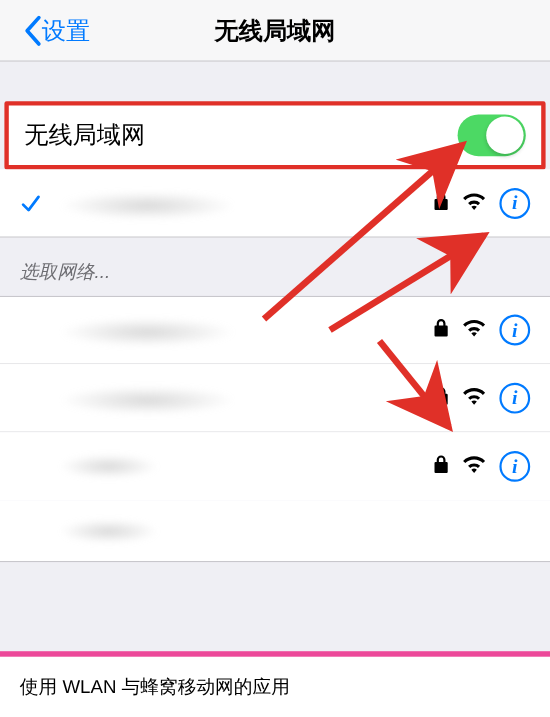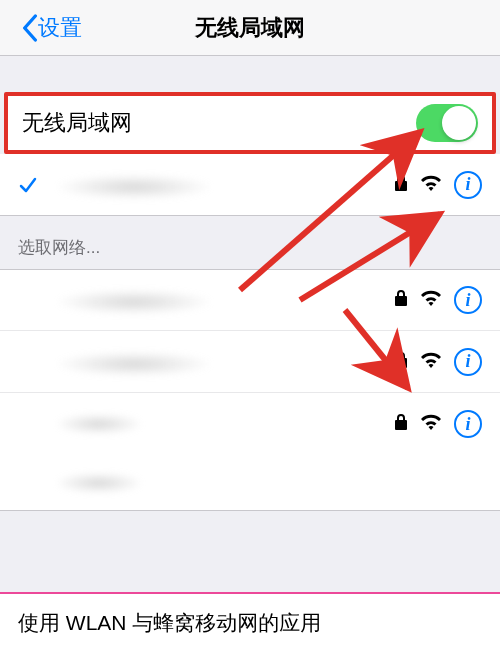--- a/index.html
+++ b/index.html
@@ -112,45 +112,46 @@
       color: #007aff;
       font-family: Georgia, serif;
       font-style: italic;
       font-weight: bold;
       font-size: 18px;
     }
     .section-header {
       padding: 20px 18px 10px;
       font-size: 17px;
       color: #6d6d72;
+      font-style: italic;
     }
     .network-list .cell {
       border-top: none;
       border-bottom: 1px solid #e8e8ea;
       min-height: 62px;
       padding-left: 54px;
     }
     .network-list .cell:first-child { border-top: 1px solid #c8c7cc; }
     .network-list .no-border { border-bottom: none; }
     .extra-blur-row {
       background: #fff;
       border-bottom: 1px solid #c8c7cc;
       min-height: 56px;
       padding-left: 54px;
       display: flex;
       align-items: center;
     }
     .footer-cell {
       background: #fff;
-      border-top: 2px solid #ec4899;
+      border-top: 5px solid #ec4899;
       min-height: 60px;
       display: flex;
       align-items: center;
       padding: 0 18px;
-      font-size: 21px;
+      font-size: 17px;
       margin-top: 36px;
       position: absolute;
       bottom: 0;
       width: 100%;
     }
     .annotation-layer {
       position: absolute;
       top: 0; left: 0;
       width: 500px; height: 652px;
       pointer-events: none;

